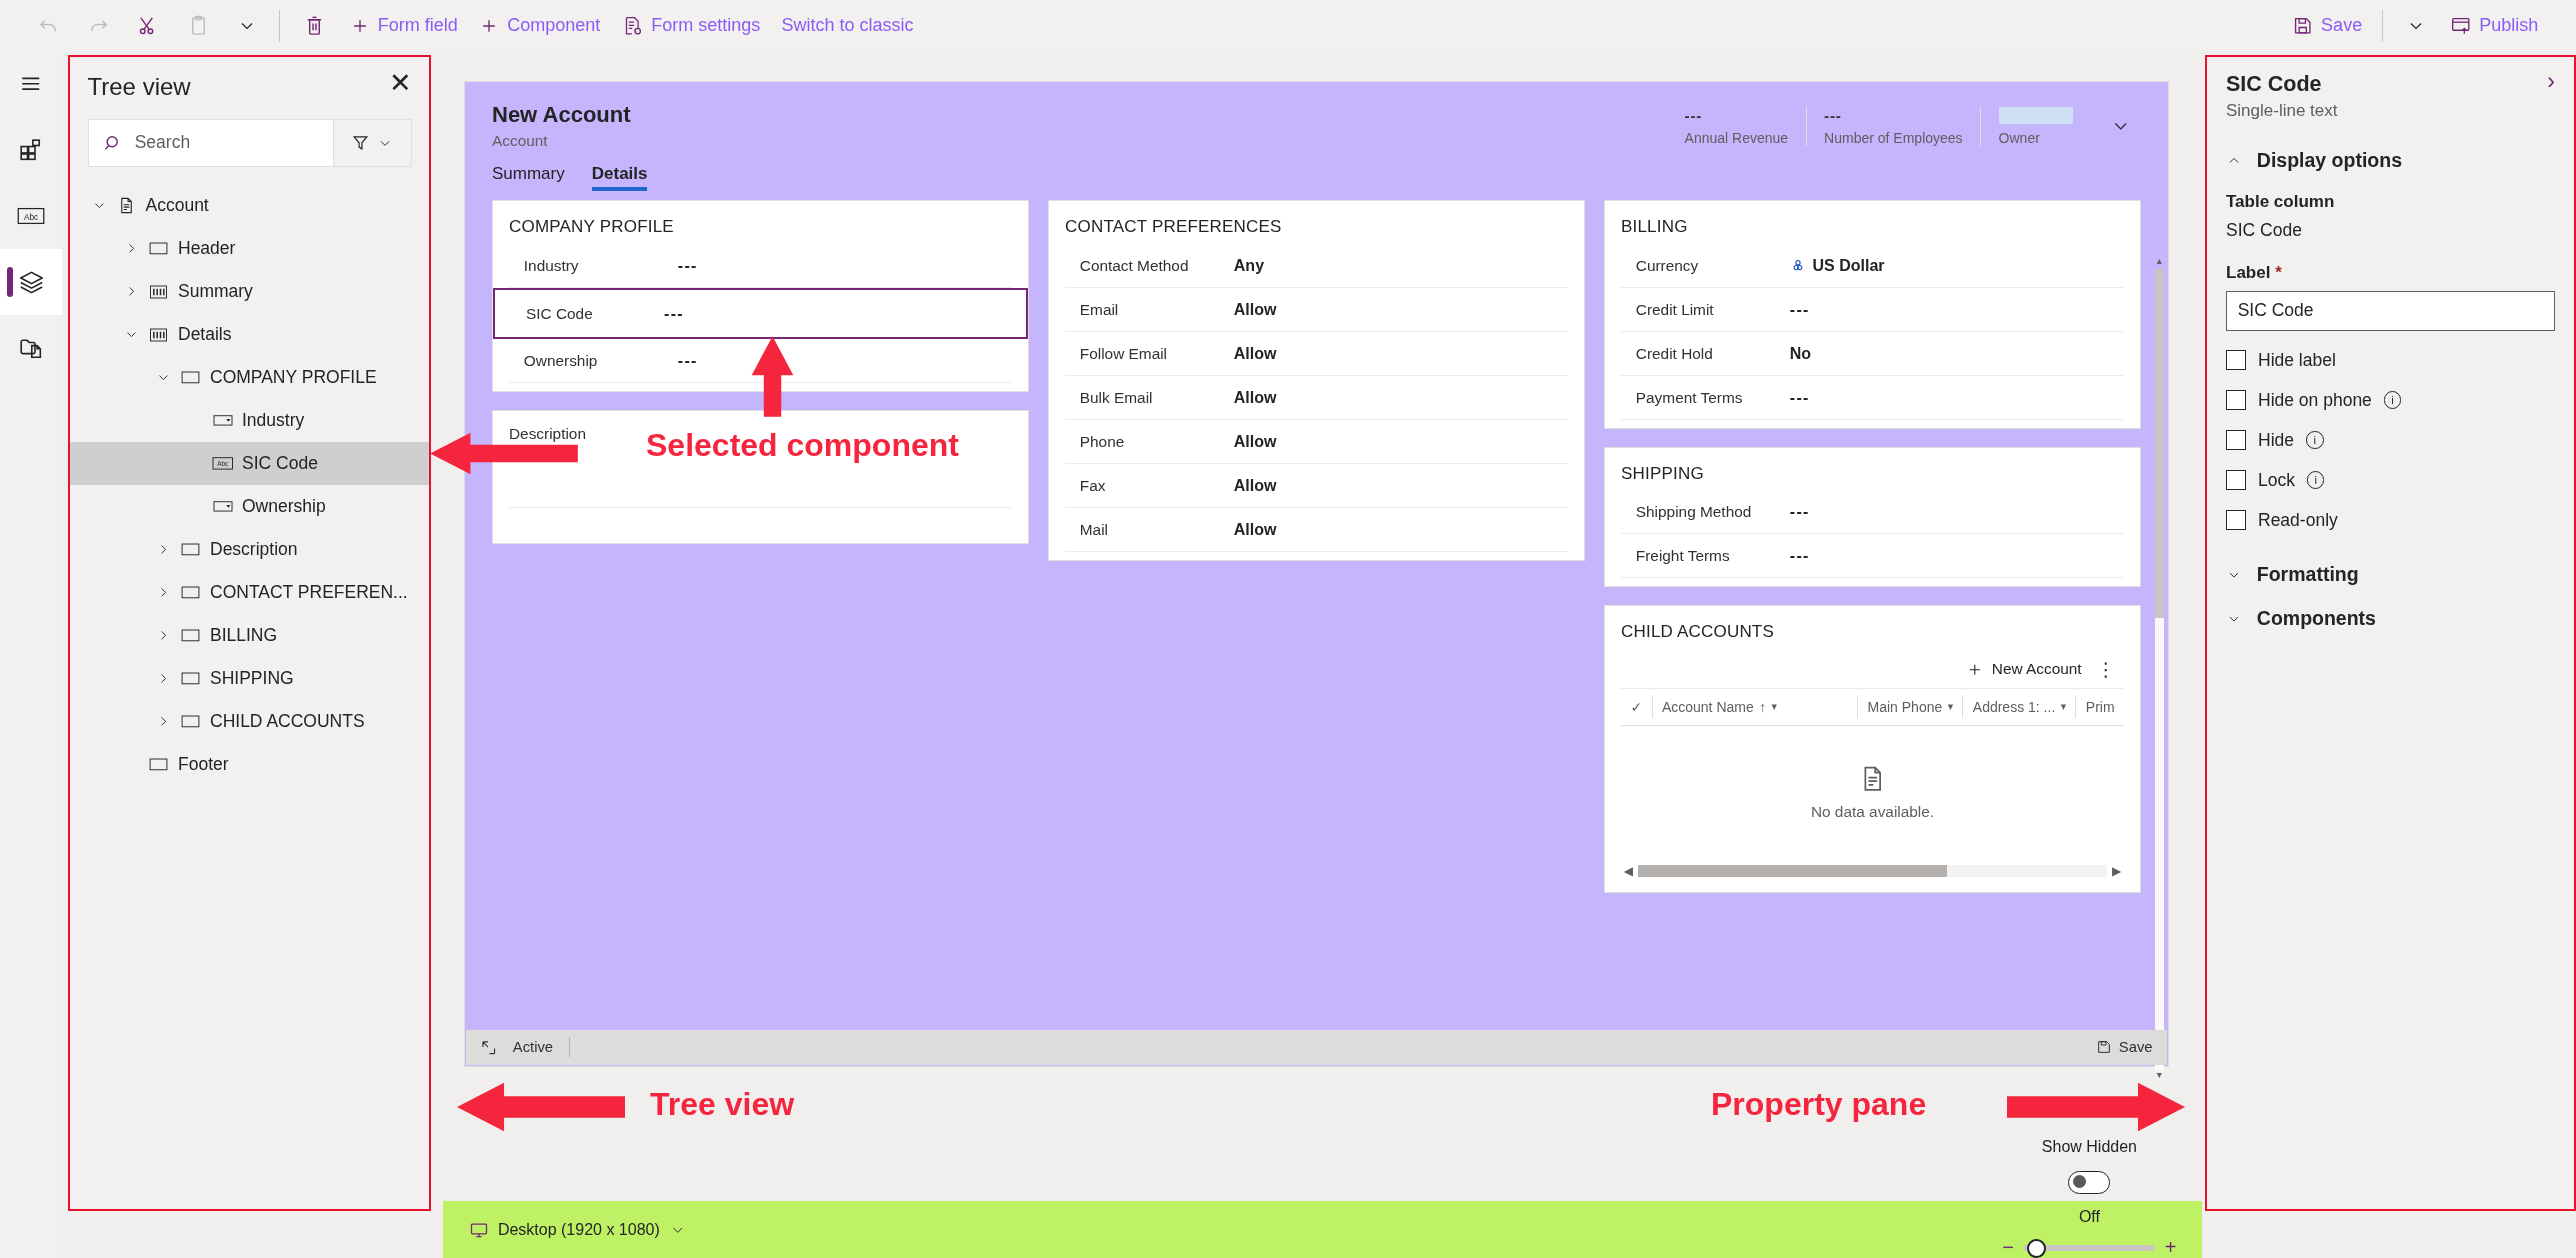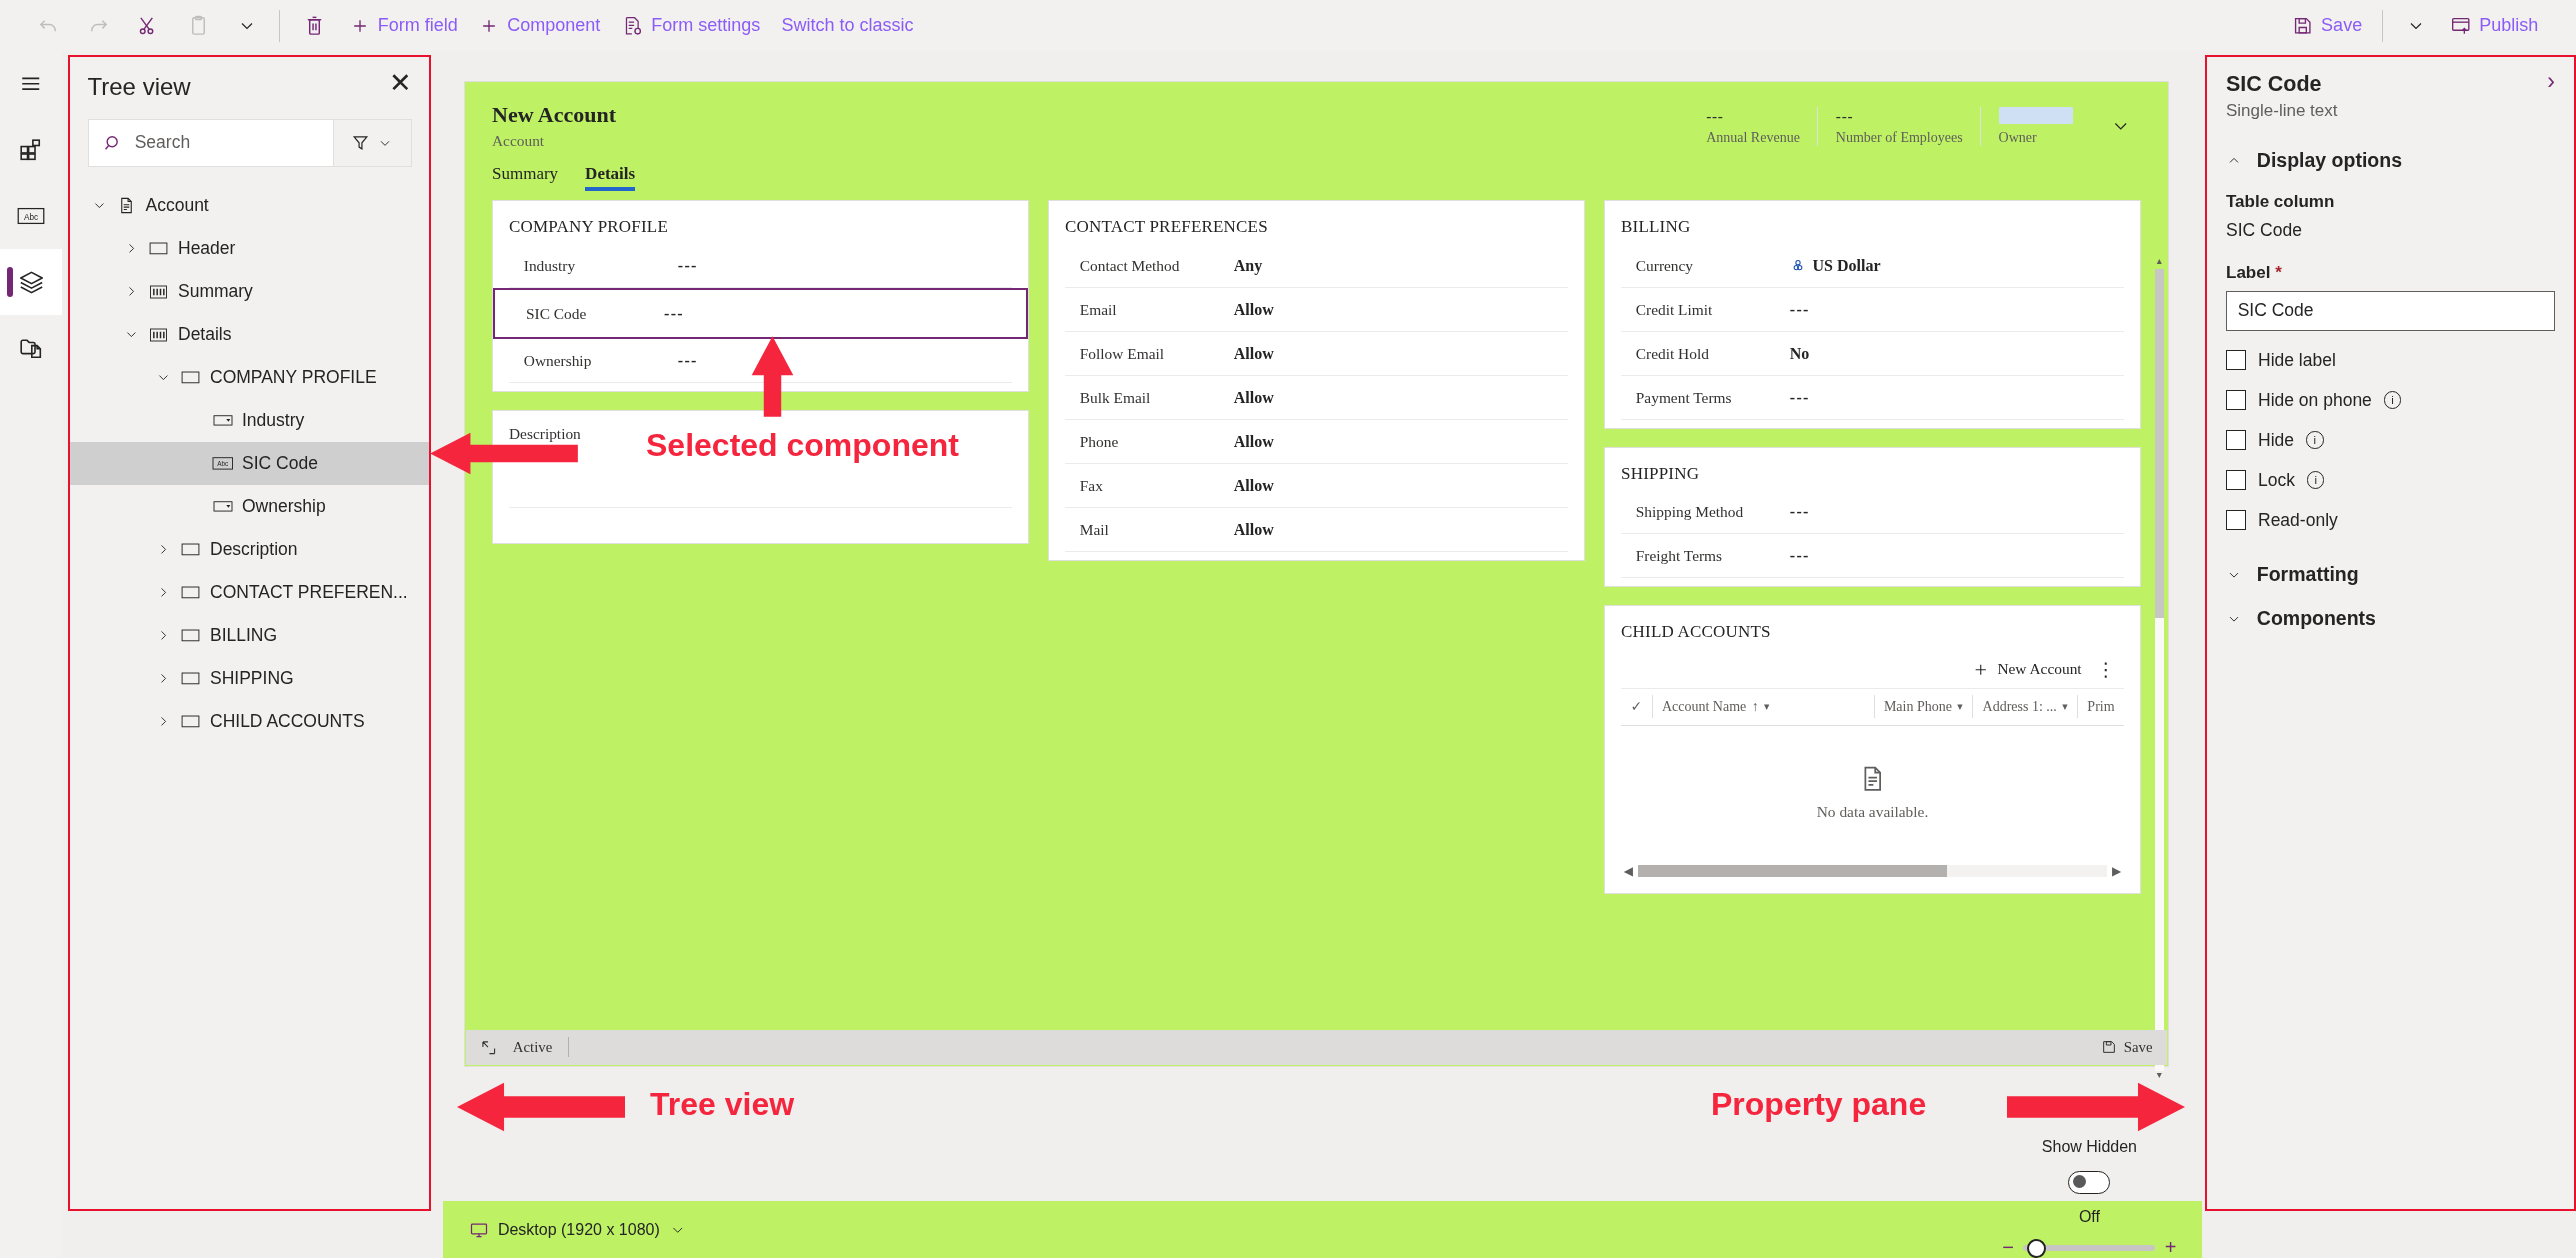--- a/index.html
+++ b/index.html
@@ -83,21 +83,21 @@
   .tnode .tico { width:31px; display:flex; justify-content:center; align-items:center; }
   .tnode .tlbl { padding-left:4px; white-space:nowrap; }
 
   
   .canvaswrap {
     position:absolute; left:443px; top:51px; width:1759px; height:1158px;
     background:#f0efee;
   }
   .formcard {
     position:absolute; left:21px; top:29.5px; width:1705px; height:986px;
-    background:#bef264; border:0.7px solid #e1dfdd;font-family:Liberation Serif, serif;
+    background:#c4b5fd; border:0.7px solid #e1dfdd;
   }
   .fhead { display:flex; padding:20px 27px 0 27px; }
   .fhead .ftitle { font-size:22px; font-weight:600; color:#242424; }
   .fhead .fsub { font-size:15.4px; color:#605e5c; margin-top:4px; }
   .fhead-right { margin-left:auto; display:flex; align-items:flex-start; padding-top:5.4px; }
   .hdr-field { padding:0 17.5px; border-left:0.7px solid #e1dfdd; min-width:40px; }
   .hdr-field:first-child { border-left:none; }
   .hdr-val { font-size:15.4px; color:#323130; font-weight:600; letter-spacing:0.7px; }
   .hdr-lbl { font-size:14px; color:#605e5c; margin-top:5.4px; }
   .hdr-swatch { width:74px; height:17.5px; background:#cfe0f5; border-radius:1.3px; }
@@ -589,20 +589,29 @@
           <svg width="14.8" height="14.8" viewBox="0 0 24 24" fill="none" stroke="#242424" stroke-width="1.5">
             <path d="M9 5.5l6.5 6.5L9 18.5"></path>
           </svg>
         </span>
         <span class="tico">
           <svg width="19" height="14.8" viewBox="0 0 28 22" fill="none" stroke="#242424" stroke-width="1.4">
             <rect x="1.5" y="3" width="25" height="16"></rect>
           </svg>
         </span>
         <span class="tlbl">CHILD ACCOUNTS</span>
+      </div>
+      <div class="tnode" style="padding-left: 50px;">
+        <span class="chev"></span>
+        <span class="tico">
+          <svg width="19" height="14.8" viewBox="0 0 28 22" fill="none" stroke="#242424" stroke-width="1.4">
+            <rect x="1.5" y="3" width="25" height="16"></rect>
+          </svg>
+        </span>
+        <span class="tlbl">Footer</span>
       </div>
     </div>
 </div>
 
 <div class="canvaswrap">
   <div class="formcard">
 
     <div class="fhead">
       <div>
         <div class="ftitle">New Account</div>

